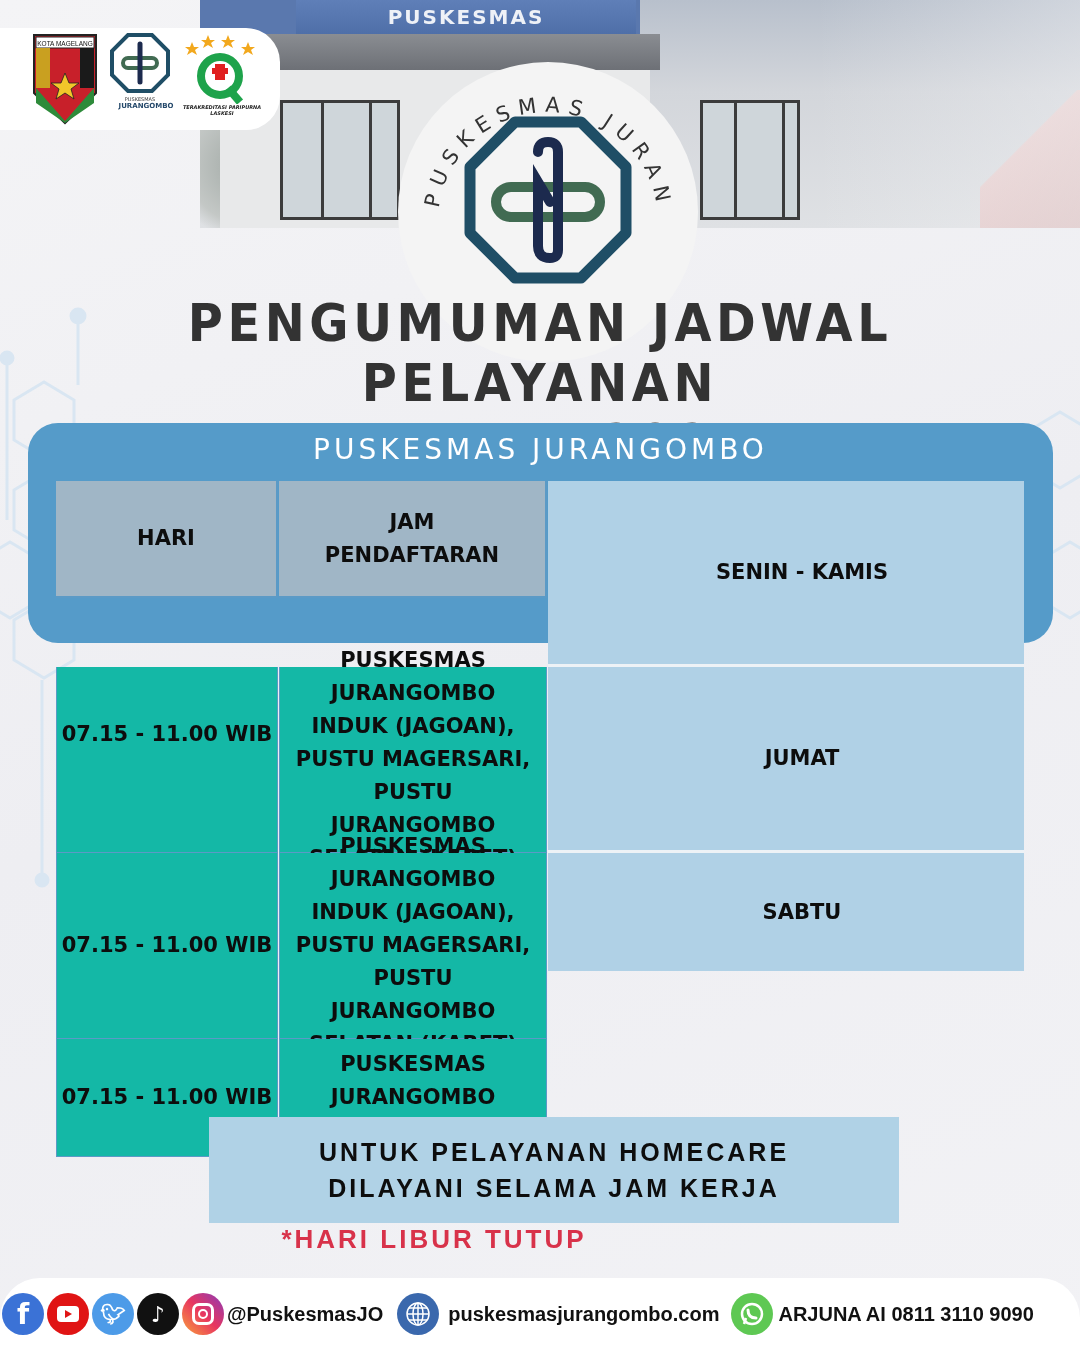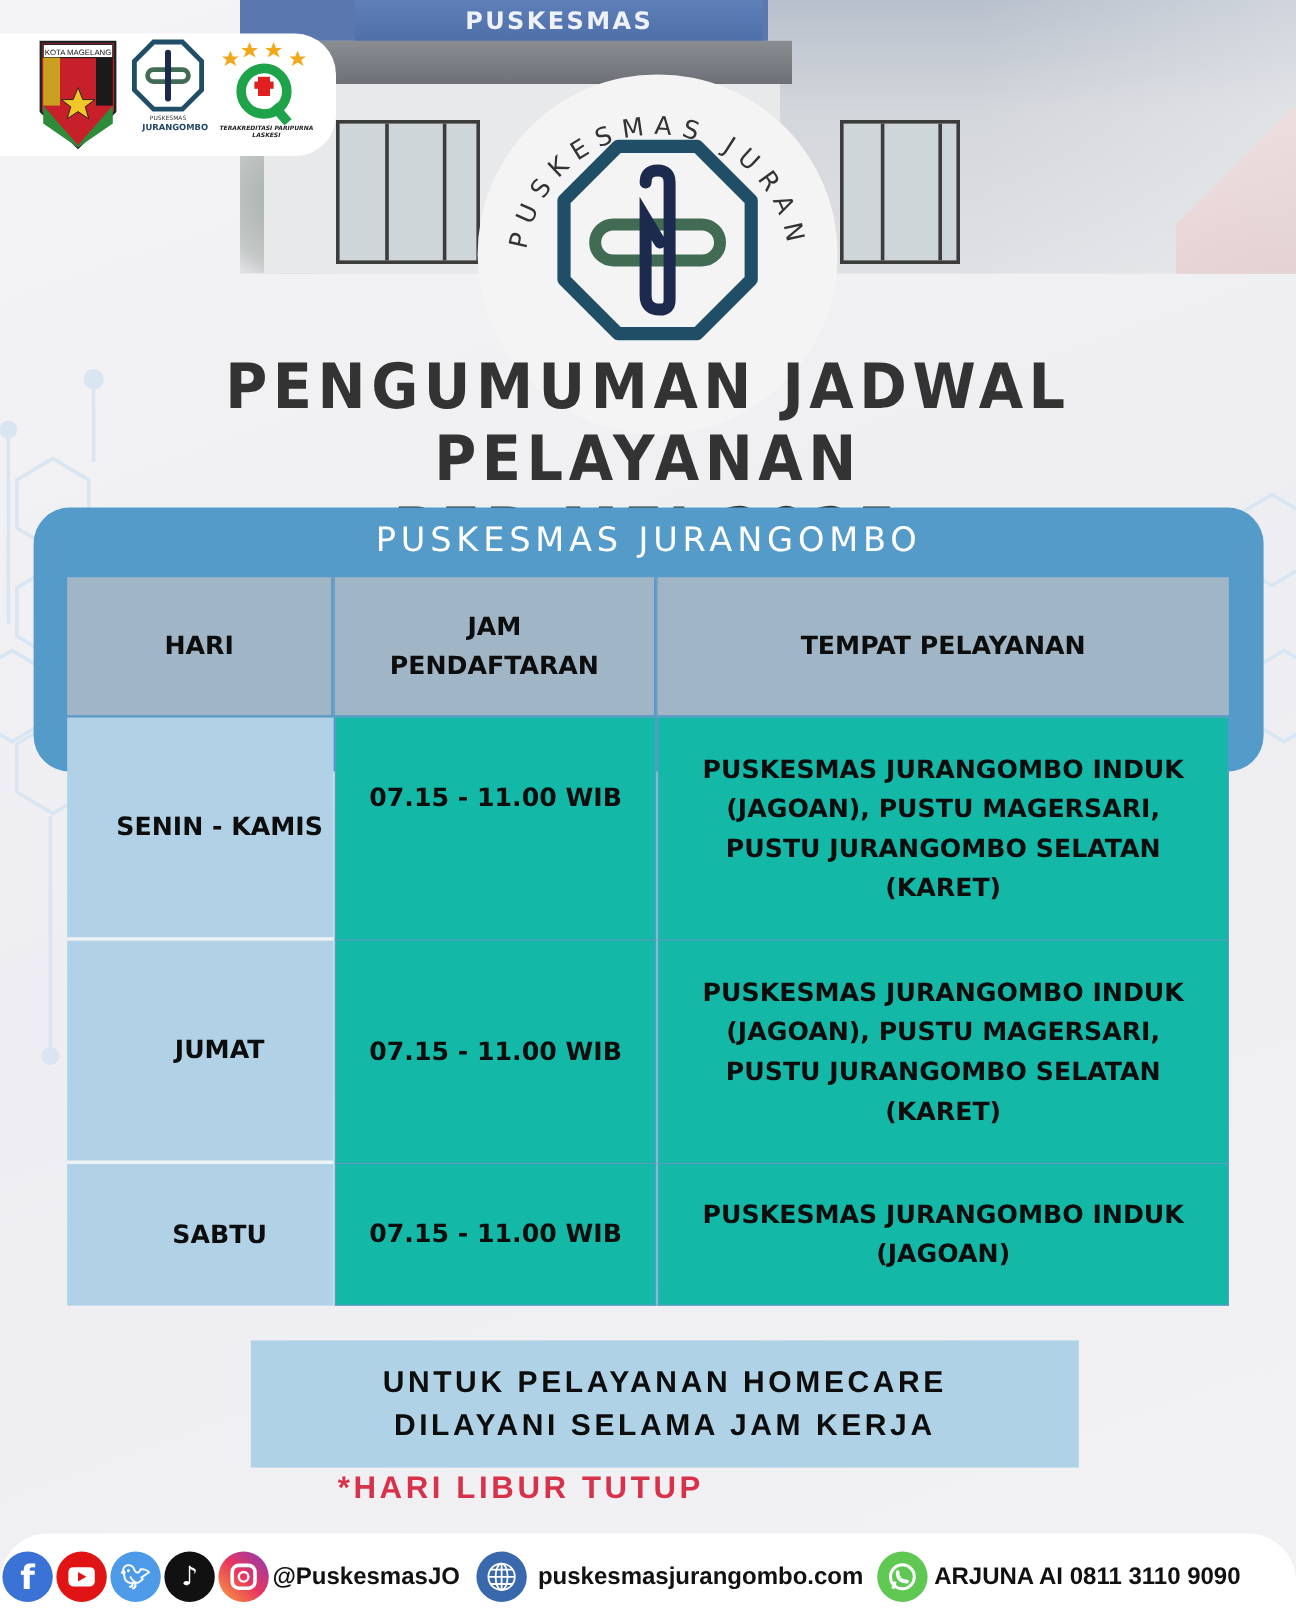--- a/index.html
+++ b/index.html
@@ -240,21 +240,20 @@
 
 <div class="card"></div>
 <div class="card-title">PUSKESMAS JURANGOMBO</div>
 
 <div class="grid">
   <div class="cell head">HARI</div>
   <div class="cell head" style="flex-direction:column;align-items:center;">
     <span>JAM</span>
     <span>PENDAFTARAN</span>
   </div>
-  <div class="cell head" style="border-right:none;">TEMPAT PELAYANAN</div>
 
   <div class="cell day r1">SENIN - KAMIS</div>
   <div class="cell val r1">
     <div class="times">
       <span>07.15 - 11.00 WIB</span>
     </div>
   </div>
   <div class="cell val r1 place">PUSKESMAS JURANGOMBO INDUK (JAGOAN), PUSTU MAGERSARI, PUSTU JURANGOMBO SELATAN (KARET)</div>
 
   <div class="cell day r2">JUMAT</div>

